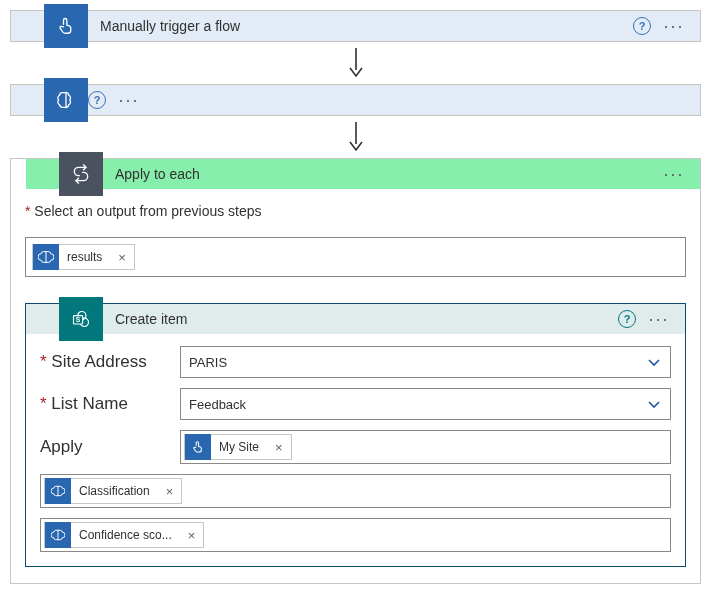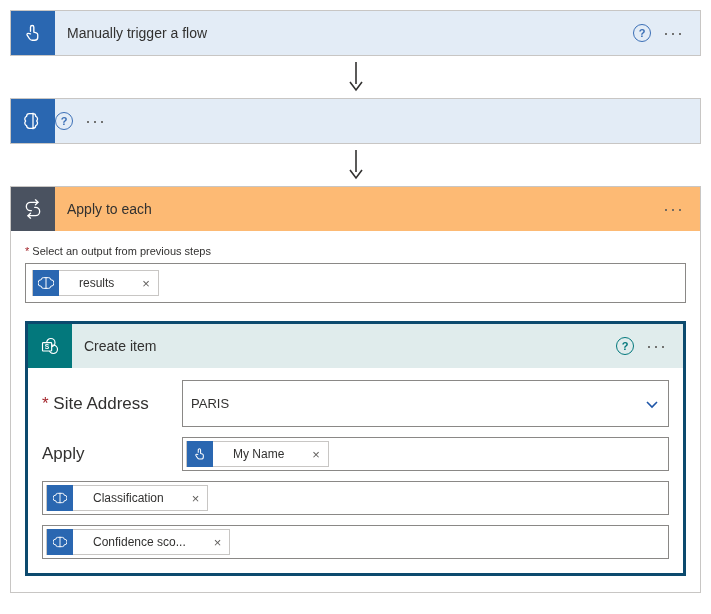--- a/index.html
+++ b/index.html
@@ -1,48 +1,48 @@
 <!DOCTYPE html>
 <html><head>
 <meta charset="utf-8">
 <style>
   * { box-sizing: border-box; margin: 0; padding: 0; }
   body { font-family: "Segoe UI", Arial, sans-serif; font-size: 13px; color: #323130; background: #fff; padding: 10px; width: 711px; }
   .card { border: 1px solid #c8c6c4; background: #fff; }
-  .card-header { display: flex; align-items: center; height: 44px; }
+  .card-header { display: flex; align-items: center; height: 30px; padding-left: 33px; }
   .hdr-icon { width: 44px; height: 44px; display: flex; align-items: center; justify-content: center; color: #fff; flex-shrink: 0; }
   .hdr-title { flex: 1; padding: 0 12px; font-size: 14px; }
   .hdr-actions { display: flex; align-items: center; gap: 8px; padding-right: 12px; }
   .help-circle { width: 18px; height: 18px; border: 1.4px solid #3b6fb6; border-radius: 50%; display: flex; align-items: center; justify-content: center; color: #3b6fb6; font-size: 11px; font-weight: 600; cursor: pointer; }
   .more-dots { font-size: 18px; letter-spacing: 1px; color: #605e5c; cursor: pointer; padding: 0 4px; line-height: 10px; }
   .hdr-blue { background: #e3ecf6; }
   .icon-darkblue { background: #2a67b1; }
-  .hdr-grey { background: #fdba74; }
+  .hdr-grey { background: #86efac; margin-left: 15px; }
   .icon-grey { background: #4a5260; }
   .hdr-teal { background: #e0ecec; }
   .icon-teal { background: #03787c; }
 
   .arrow-wrap { display: flex; justify-content: center; padding: 6px 0; }
 
   .container-body { padding: 14px 14px 16px 14px; }
   .required { color: #a4262c; }
-  .label-top { font-size: 11px; margin-bottom: 6px; }
+  .label-top { font-size: 14px; margin-bottom: 18px; }
   .token-row { border: 1px solid #8a8886; padding: 6px; display: flex; align-items: center; gap: 6px; }
   .token { display: inline-flex; align-items: center; background: #fff; border: 1px solid #c8c6c4; height: 26px; font-size: 12px; }
   .token-icon { width: 26px; height: 26px; display: flex; align-items: center; justify-content: center; color: #fff; }
   .ti-blueAI { background: #2a67b1; }
   .ti-darkblue { background: #2a67b1; }
-  .token-text { padding: 0 20px; }
+  .token-text { padding: 0 8px; }
   .token-x { padding: 0 8px; color: #605e5c; cursor: pointer; font-size: 13px; }
 
-  .nested { margin-top: 18px; border: 3px solid #0c4a6e; }
+  .nested { margin-top: 26px; border: 1px solid #0c4a6e; }
   .form-body { padding: 12px 14px 14px 14px; }
   .form-row { display: flex; align-items: center; margin-bottom: 10px; }
   .form-label { width: 140px; font-size: 17px; }
-  .form-field { flex: 1; border: 1px solid #8a8886; min-height: 32px; display: flex; align-items: center; padding: 15px 8px; position: relative; }
+  .form-field { flex: 1; border: 1px solid #8a8886; min-height: 32px; display: flex; align-items: center; padding: 0 8px; position: relative; }
   .form-field.tokenhold { padding: 3px; }
   .chevron { position: absolute; right: 8px; top: 50%; transform: translateY(-50%); cursor: pointer; }
   .chevron svg path { stroke: #1f56a8; }
 
   svg { display: block; }
 </style>
 </head>
 <body>
 
 <div class="card">
@@ -146,31 +146,45 @@
           <div class="form-field">
             <span>PARIS</span>
             <span class="chevron">
               <svg width="16" height="16" viewBox="0 0 16 16">
                   <path d="M3 6l5 5 5-5" fill="none" stroke-width="1.6"></path>
                 </svg>
             </span>
           </div>
         </div>
 
+        <div class="form-row">
+          <div class="form-label">
+            <span class="required">*</span>
+            <span>List Name</span>
+          </div>
+          <div class="form-field">
+            <span>Feedback</span>
+            <span class="chevron">
+              <svg width="16" height="16" viewBox="0 0 16 16">
+                  <path d="M3 6l5 5 5-5" fill="none" stroke-width="1.6"></path>
+                </svg>
+            </span>
+          </div>
+        </div>
 
         <div class="form-row">
           <div class="form-label">Apply</div>
           <div class="form-field tokenhold">
             <div class="token">
               <div class="token-icon ti-darkblue">
                 <svg width="14" height="14" viewBox="0 0 24 24" fill="none">
                     <path d="M9 10V5a2 2 0 1 1 4 0v6l3 .8c1 .3 1.7 1.2 1.7 2.2V17c0 2-1.6 3.7-3.7 3.7h-3c-1.3 0-2.5-.7-3.2-1.8L5 14.5c-.6-1 .2-2.2 1.3-2l2.7.5" stroke="#fff" stroke-width="1.8"></path>
                   </svg>
               </div>
-              <span class="token-text">My Name</span>
+              <span class="token-text">My Site</span>
               <span class="token-x">×</span>
             </div>
           </div>
         </div>
 
         <div class="form-row">
           <div class="form-field tokenhold">
             <div class="token">
               <div class="token-icon ti-blueAI">
                 <svg width="14" height="14" viewBox="0 0 24 24" fill="none">

